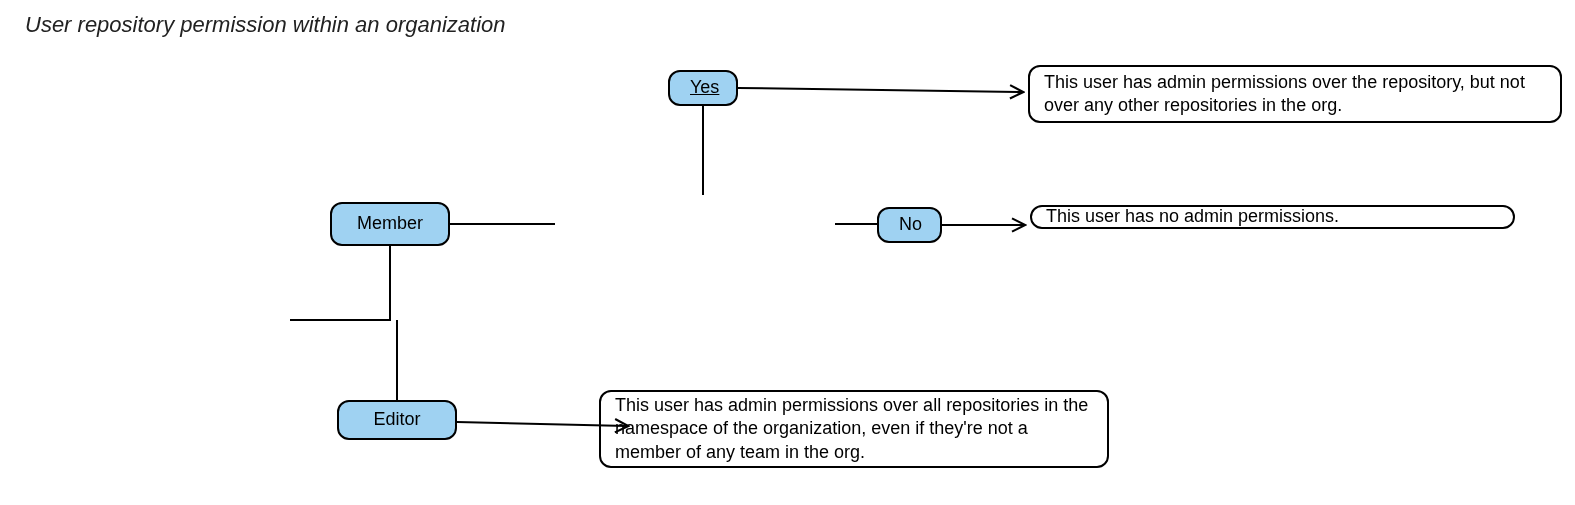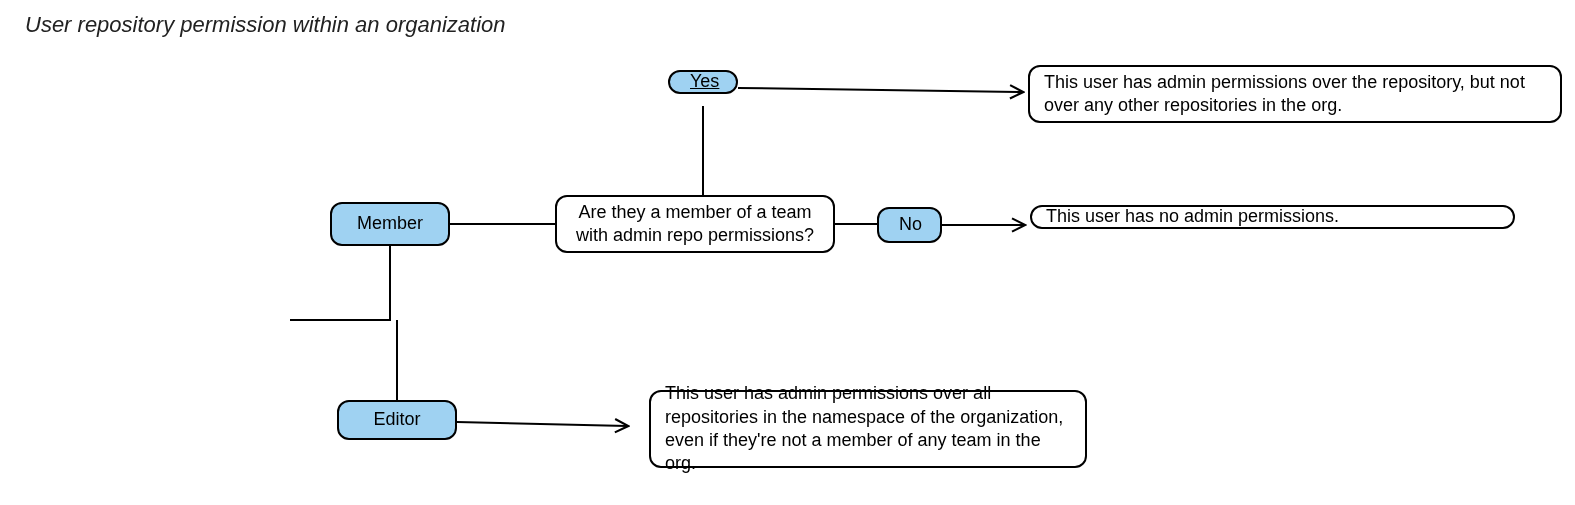--- a/index.html
+++ b/index.html
@@ -66,41 +66,38 @@
 
 
   <div class="node blue" style="left:330px; top:202px; width:120px; height:44px;">
     <span class="inner">Member</span>
   </div>
 
   <div class="node blue" style="left:337px; top:400px; width:120px; height:40px;">
     <span class="inner">Editor</span>
   </div>
 
-  <div class="node" style="left:555px; top:195px; width:280px; height:58px;">
-    <span class="inner">Are they a member of a team with admin repo permissions?</span>
-  </div>
 
-  <div class="node blue small" style="left:668px; top:70px; width:70px; height:24px;text-decoration:underline;">
+  <div class="node blue small" style="left:668px; top:70px; width:70px; height:36px;text-decoration:underline;">
     <span class="inner">Yes</span>
   </div>
 
   <div class="node blue small" style="left:877px; top:207px; width:65px; height:36px;">
     <span class="inner">No</span>
   </div>
 
   <div class="node left-text" style="left:1028px; top:65px; width:534px; height:58px;">
     <span class="inner">This user has admin permissions over the repository, but not over any other repositories in the org.</span>
   </div>
 
   <div class="node left-text" style="left:1030px; top:205px; width:485px; height:24px;">
     <span class="inner">This user has no admin permissions.</span>
   </div>
 
-  <div class="node left-text" style="left:649px; top:390px; width:438px; height:78px;justify-content:flex-end;">
+  <div class="node left-text" style="left:599px; top:390px; width:510px; height:78px;justify-content:flex-end;">
     <span class="inner">This user has admin permissions over all repositories in the namespace of the organization, even if they're not a member of any team in the org.</span>
   </div>
 
   <svg class="connectors">
     <defs>
       <marker id="arrow" viewBox="0 0 12 12" refX="10" refY="6" markerWidth="8" markerHeight="8" orient="auto-start-reverse">
         <path d="M 1 1 L 11 6 L 1 11" fill="none" stroke="#000" stroke-width="1.6"></path>
       </marker>
     </defs>
 

